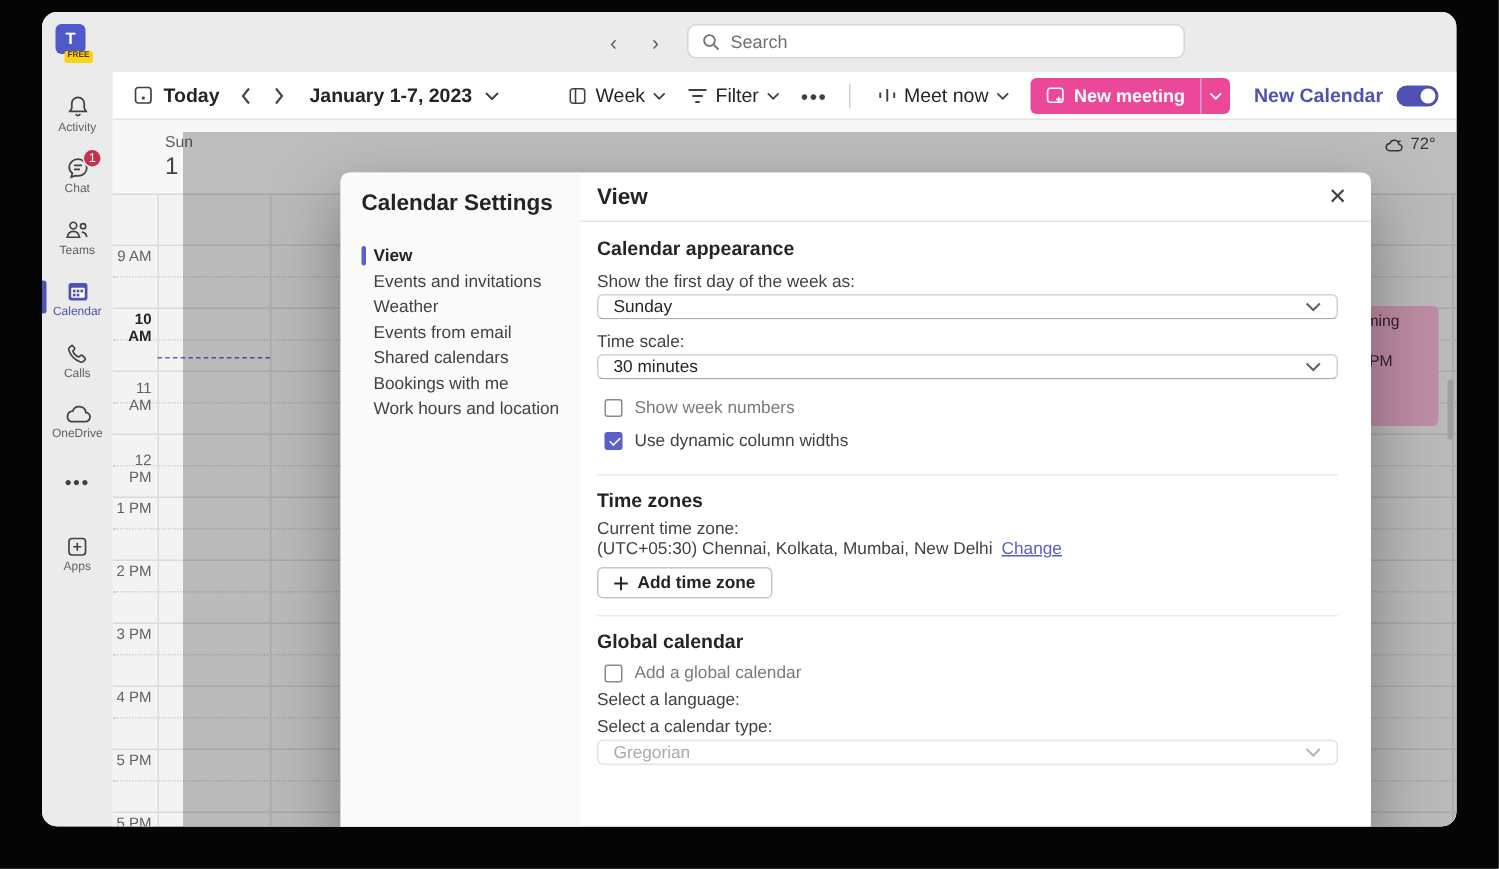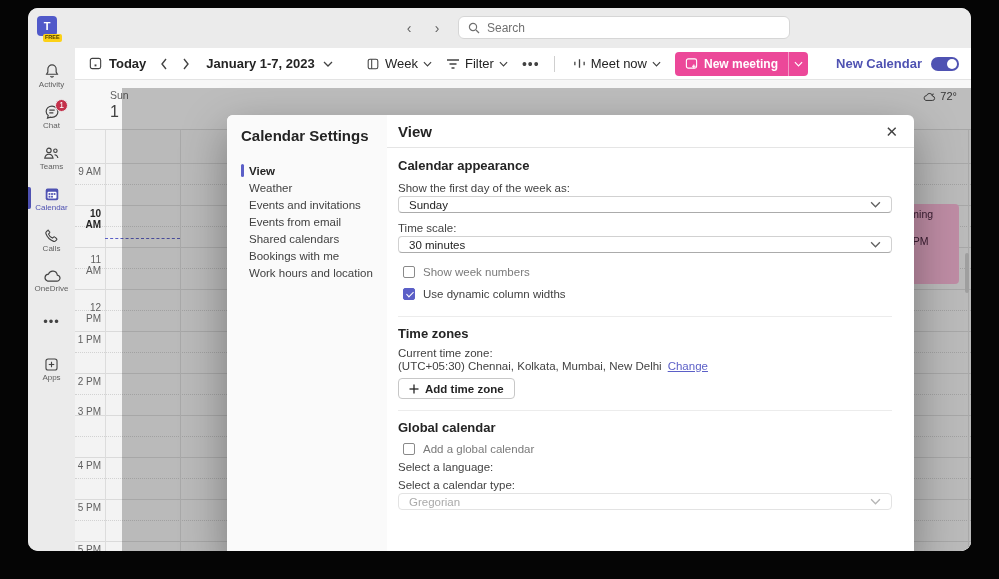--- a/index.html
+++ b/index.html
@@ -42,21 +42,21 @@
   .tb-dd{margin-left:8px;color:#424242;display:flex;}
   .tb-right{margin-left:auto;display:flex;align-items:center;}
   .tb-group{display:flex;align-items:center;gap:5px;margin-left:14px;color:#242424;}
   .tb-ellipsis{margin-left:14px;color:#424242;font-size:14px;letter-spacing:1px;}
   .tb-divider{width:1px;height:16px;background:#cfcfcf;margin:0 4px 0 14px;}
   .nm-btn{display:flex;align-items:center;height:24px;background:#ec4899;border-radius:4px;color:#fff;
         font-size:12px;font-weight:bold;margin-left:14px;overflow:hidden;}
   .nm-main{display:flex;align-items:center;gap:6px;padding:0 10px;height:100%;}
   .nm-split{width:1px;height:24px;background:rgba(255,255,255,0.45);}
   .nm-chev{width:19px;height:100%;display:flex;align-items:center;justify-content:center;}
-  .nc-label{margin-left:28px;font-size:13px;font-weight:bold;color:#4f52b2;}
+  .nc-label{margin-left:16px;font-size:13px;font-weight:bold;color:#4f52b2;}
   .toggle{width:28px;height:14px;border-radius:8px;background:#b5b5b5;position:relative;margin:0 4px 0 9px;}
   .toggle.on{background:#4f52b2;}
   .toggle::after{content:'';position:absolute;left:2px;top:2px;width:10px;height:10px;border-radius:50%;background:#fff;}
   .toggle.on::after{left:auto;right:2px;}
 
   
   .cal-header{position:absolute;left:0;top:32px;right:0;height:50px;background:#f7f7f7;border-bottom:1px solid #d8d8d8;}
   .day-name{position:absolute;left:35px;top:9px;font-size:10.5px;color:#616161;}
   .day-num{position:absolute;left:35px;top:23px;font-size:16px;color:#424242;}
   .weather{position:absolute;right:14px;top:10px;display:flex;align-items:center;gap:4px;font-size:11px;color:#424242;}
@@ -342,21 +342,21 @@
             <div class="half-line" style="top: 390px;"></div>
             <div class="hour-line" style="top: 411px;"></div>
           </div>
         <div>
             <span class="time-label" style="top: 36px;">9 AM</span>
             <span class="time-label current" style="top: 78px;">10 AM</span>
             <span class="time-label" style="top: 124px; text-align: right;">11 AM</span>
             <span class="time-label" style="top: 172px;">12 PM</span>
             <span class="time-label" style="top: 204px;">1 PM</span>
             <span class="time-label" style="top: 246px;">2 PM</span>
-            <span class="time-label" style="top: 276px;">3 PM</span>
+            <span class="time-label" style="top: 288px;">3 PM</span>
             <span class="time-label" style="top: 330px;">4 PM</span>
             <span class="time-label" style="top: 372px;">5 PM</span>
             <span class="time-label" style="top: 414px;">5 PM</span>
           </div>
         <div class="col-line" style="left:30px"></div>
         <div class="col-line" style="left:105px"></div>
         <div class="col-line" style="left:185px"></div>
         <div class="col-line" style="left:327px"></div>
         <div class="col-line" style="left:468px"></div>
         <div class="col-line" style="left:610px"></div>
@@ -371,22 +371,22 @@
         <div class="vscroll"></div>
       </div>
 
       <div class="overlay"></div>
 
       <div class="dialog">
         <div class="dlg-nav">
           <div class="dlg-title">Calendar Settings</div>
           <div class="dlg-nav-items">
             <div class="nav-item active">View</div>
+            <div class="nav-item">Events and invitations</div>
             <div class="nav-item">Weather</div>
-            <div class="nav-item">Events and invitations</div>
             <div class="nav-item">Events from email</div>
             <div class="nav-item">Shared calendars</div>
             <div class="nav-item">Bookings with me</div>
             <div class="nav-item">Work hours and location</div>
           </div>
         </div>
 
         <div class="dlg-main">
           <div class="dlg-header">
             <span class="panel-title">View</span>

